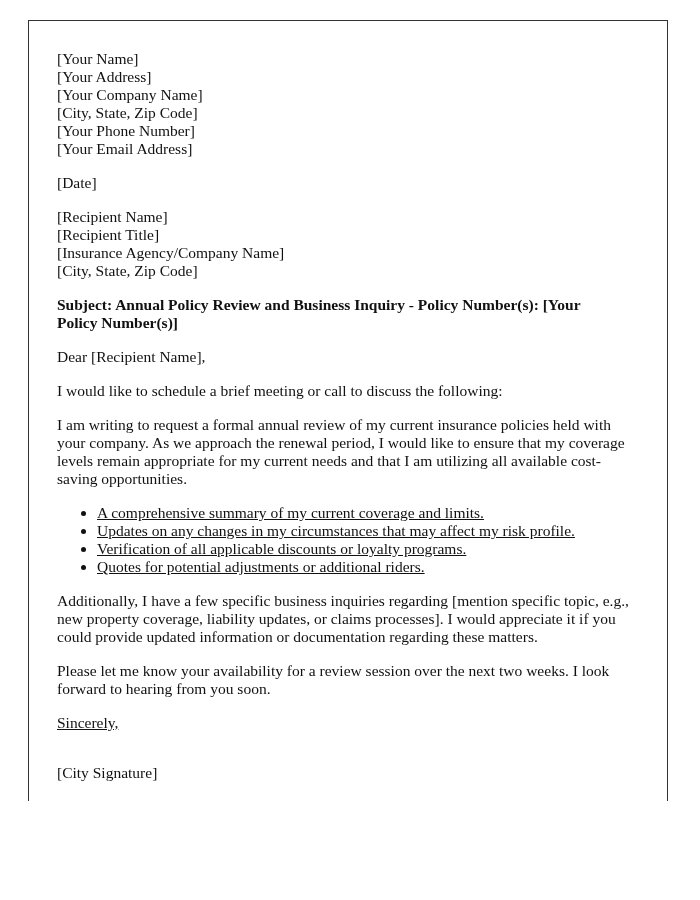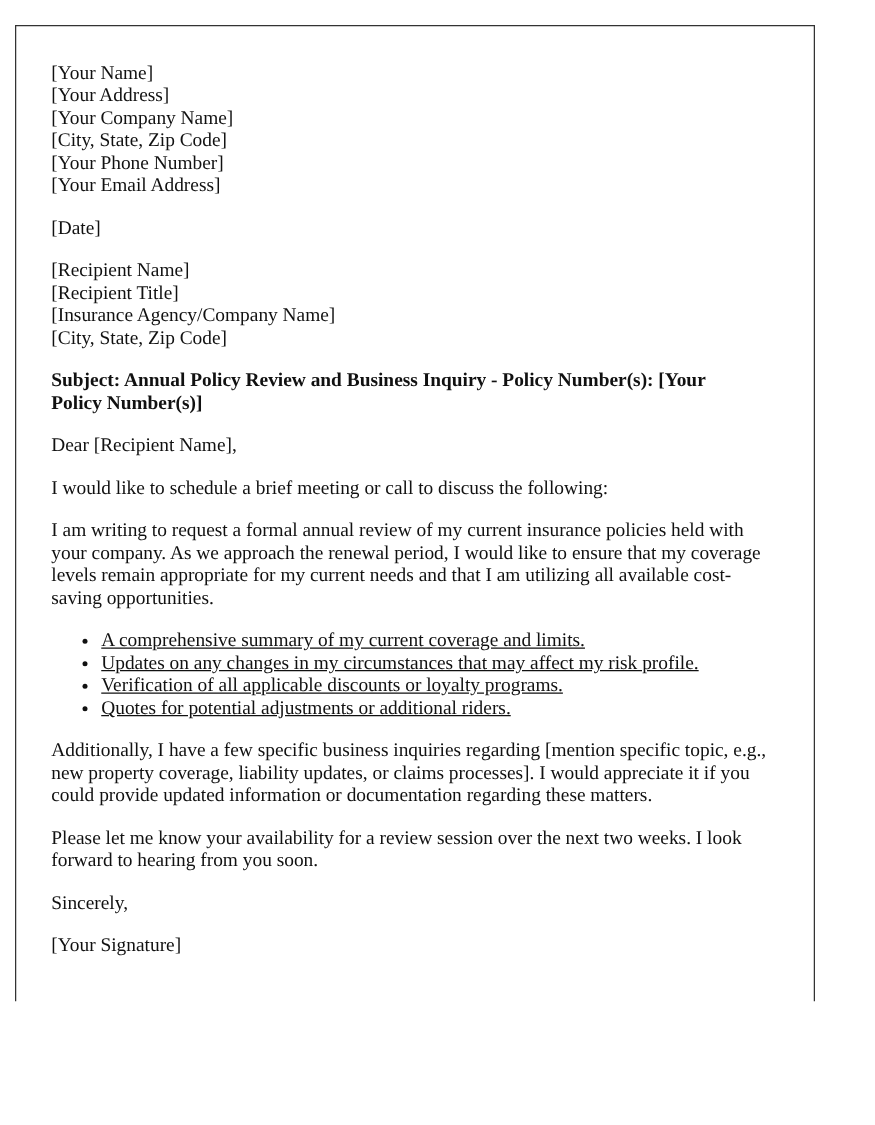--- a/index.html
+++ b/index.html
@@ -12,21 +12,21 @@
       height: 900px;
       position: relative;
       overflow: hidden;
       font-family: "Liberation Serif", "DejaVu Serif", serif;
       font-size: 15.5px;
       line-height: 18px;
       color: #111111;
     }
     .page {
       position: absolute;
-      left: 12px;
+      left: 28px;
       top: 20px;
       width: 640px;
       height: 781px;
       border-top: 1.5px solid #333333;
       border-left: 1.5px solid #333333;
       border-right: 1.5px solid #333333;
       box-sizing: border-box;
       padding: 29px 28px 0 28px;
     }
     .block { margin: 0 0 16px 0; }
@@ -36,21 +36,21 @@
       margin: 16px 0 16px 0;
       padding-right: 20px;
     }
     p { margin: 0 0 16px 0; }
     ul {
       margin: 0 0 16px 0;
       padding-left: 40px;
       list-style: disc;
     }
     ul li { margin: 0; text-decoration: underline; }
-    .closing { margin: 0 0 16px 0; }
+    .closing { margin: 0 0 32px 0; text-decoration: underline; }
   </style>
 </head>
 <body>
 
 <div class="page">
 
   <div class="block">
     <span class="line">[Your Name]</span>
     <span class="line">[Your Address]</span>
     <span class="line">[Your Company Name]</span>
@@ -82,15 +82,15 @@
     <li>Verification of all applicable discounts or loyalty programs.</li>
     <li>Quotes for potential adjustments or additional riders.</li>
   </ul>
 
   <p>Additionally, I have a few specific business inquiries regarding [mention specific topic, e.g., new property coverage, liability updates, or claims processes]. I would appreciate it if you could provide updated information or documentation regarding these matters.</p>
 
   <p>Please let me know your availability for a review session over the next two weeks. I look forward to hearing from you soon.</p>
 
   <p class="closing">Sincerely,</p>
 
-  <p>[Your Signature]</p>
+  <p>[City Signature]</p>
 
 </div>
 
 </body></html>

